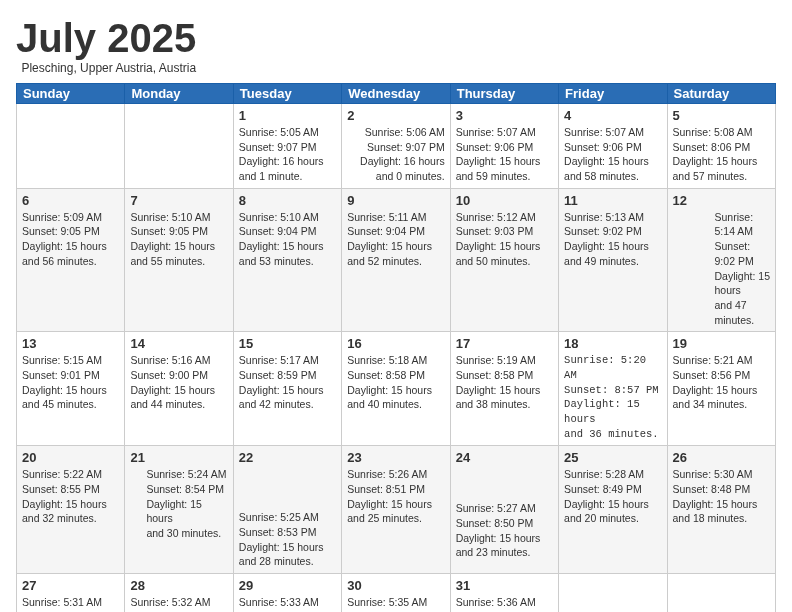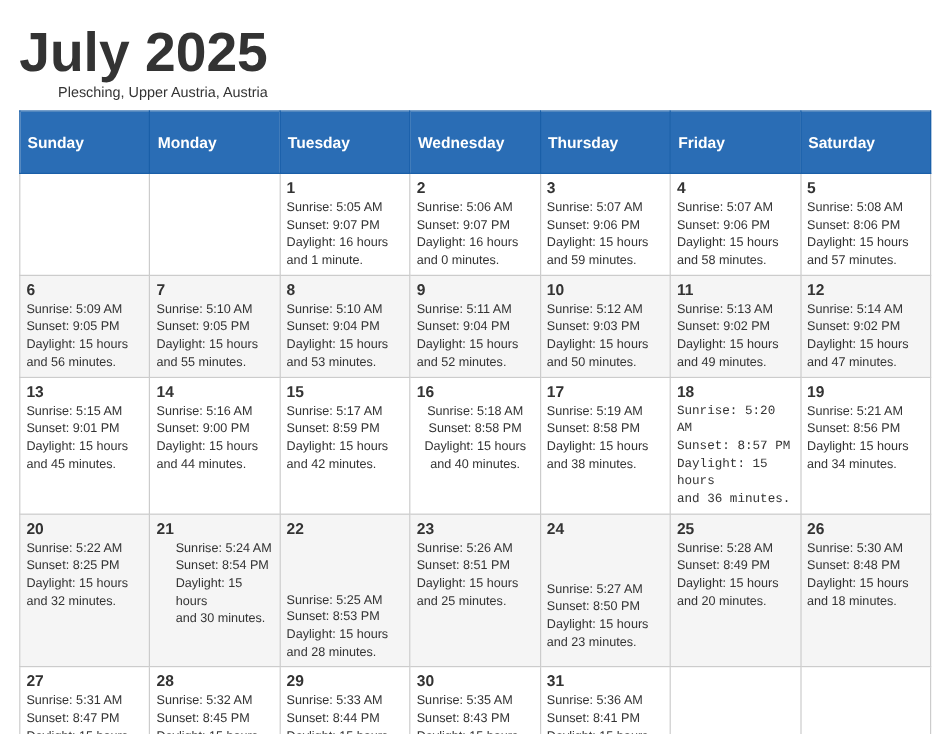--- a/index.html
+++ b/index.html
@@ -25,38 +25,38 @@
       font-size: 20px;
       font-weight: bold;
       line-height: 1.1;
     }
     .logo-line1 { color: #555; }
     .logo-line2 { color: #1a5fa8; }
     .title-block {
       text-align: right;
     }
     .title-month {
-      font-size: 46px;
+      font-size: 40px;
       font-weight: bold;
       color: #333;
     }
     .title-location {
       font-size: 12px;
       color: #333;
     }
     .calendar {
       width: 100%;
       border-collapse: collapse;
       border: 1px solid #ccc;
     }
     .calendar th {
       background-color: #2a6db5;
       color: #fff;
       text-align: left;
-      padding: 18px 6px;
+      padding: 2px 6px;
       font-size: 13px;
       border: 1px solid #1a5fa8;
     }
     .calendar td {
       border: 1px solid #ccc;
       vertical-align: top;
       padding: 4px 5px;
       width: calc(100% / 7);
       min-height: 75px;
       font-size: 11px;
@@ -115,21 +115,21 @@
         <td class="empty-cell"></td>
         <td>
           <span class="day-number">1</span>
           <div class="day-info" style="white-space: pre-line;">Sunrise: 5:05 AM
 Sunset: 9:07 PM
 Daylight: 16 hours
 and 1 minute.</div>
         </td>
         <td>
           <span class="day-number">2</span>
-          <div class="day-info" style="white-space: pre-line;">Sunrise: 5:06 AM
+          <div class="day-info" style="white-space: pre-line; text-align: right;">Sunrise: 5:06 AM
 Sunset: 9:07 PM
 Daylight: 16 hours
 and 0 minutes.</div>
         </td>
         <td>
           <span class="day-number">3</span>
           <div class="day-info" style="white-space: pre-line;">Sunrise: 5:07 AM
 Sunset: 9:06 PM
 Daylight: 15 hours
 and 59 minutes.</div>
@@ -187,21 +187,21 @@
         </td>
         <td>
           <span class="day-number">11</span>
           <div class="day-info" style="white-space: pre-line;">Sunrise: 5:13 AM
 Sunset: 9:02 PM
 Daylight: 15 hours
 and 49 minutes.</div>
         </td>
         <td>
           <span class="day-number">12</span>
-          <div class="day-info" style="white-space: pre-line;">Sunrise: 5:14 AM
+          <div class="day-info" style="white-space: pre-line; margin-left: 42px;">Sunrise: 5:14 AM
 Sunset: 9:02 PM
 Daylight: 15 hours
 and 47 minutes.</div>
         </td>
       </tr>
       <tr class="row-odd">
         <td>
           <span class="day-number">13</span>
           <div class="day-info" style="white-space: pre-line;">Sunrise: 5:15 AM
 Sunset: 9:01 PM
@@ -217,21 +217,21 @@
         </td>
         <td>
           <span class="day-number">15</span>
           <div class="day-info" style="white-space: pre-line;">Sunrise: 5:17 AM
 Sunset: 8:59 PM
 Daylight: 15 hours
 and 42 minutes.</div>
         </td>
         <td>
           <span class="day-number">16</span>
-          <div class="day-info" style="white-space: pre-line; text-align: center;">Sunrise: 5:18 AM
+          <div class="day-info" style="white-space: pre-line;">Sunrise: 5:18 AM
 Sunset: 8:58 PM
 Daylight: 15 hours
 and 40 minutes.</div>
         </td>
         <td>
           <span class="day-number">17</span>
           <div class="day-info" style="white-space: pre-line;">Sunrise: 5:19 AM
 Sunset: 8:58 PM
 Daylight: 15 hours
 and 38 minutes.</div>
@@ -248,21 +248,21 @@
           <div class="day-info" style="white-space: pre-line;">Sunrise: 5:21 AM
 Sunset: 8:56 PM
 Daylight: 15 hours
 and 34 minutes.</div>
         </td>
       </tr>
       <tr class="row-even">
         <td>
           <span class="day-number">20</span>
           <div class="day-info" style="white-space: pre-line;">Sunrise: 5:22 AM
-Sunset: 8:25 PM
+Sunset: 8:55 PM
 Daylight: 15 hours
 and 32 minutes.</div>
         </td>
         <td>
           <span class="day-number">21</span>
           <div class="day-info" style="white-space: pre-line; margin-left: 16px;">Sunrise: 5:24 AM
 Sunset: 8:54 PM
 Daylight: 15 hours
 and 30 minutes.</div>
         </td>

